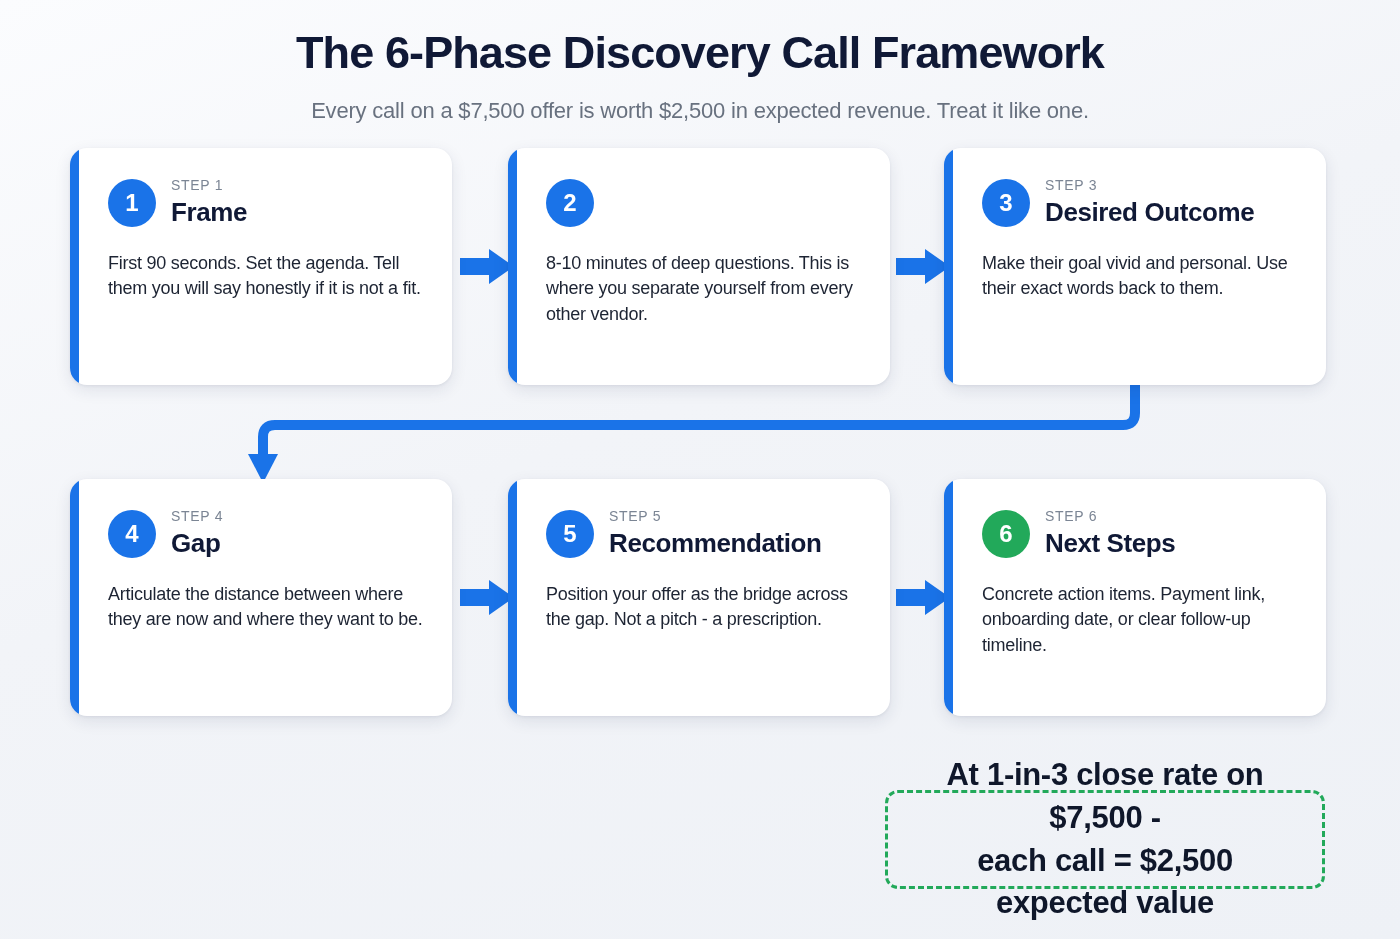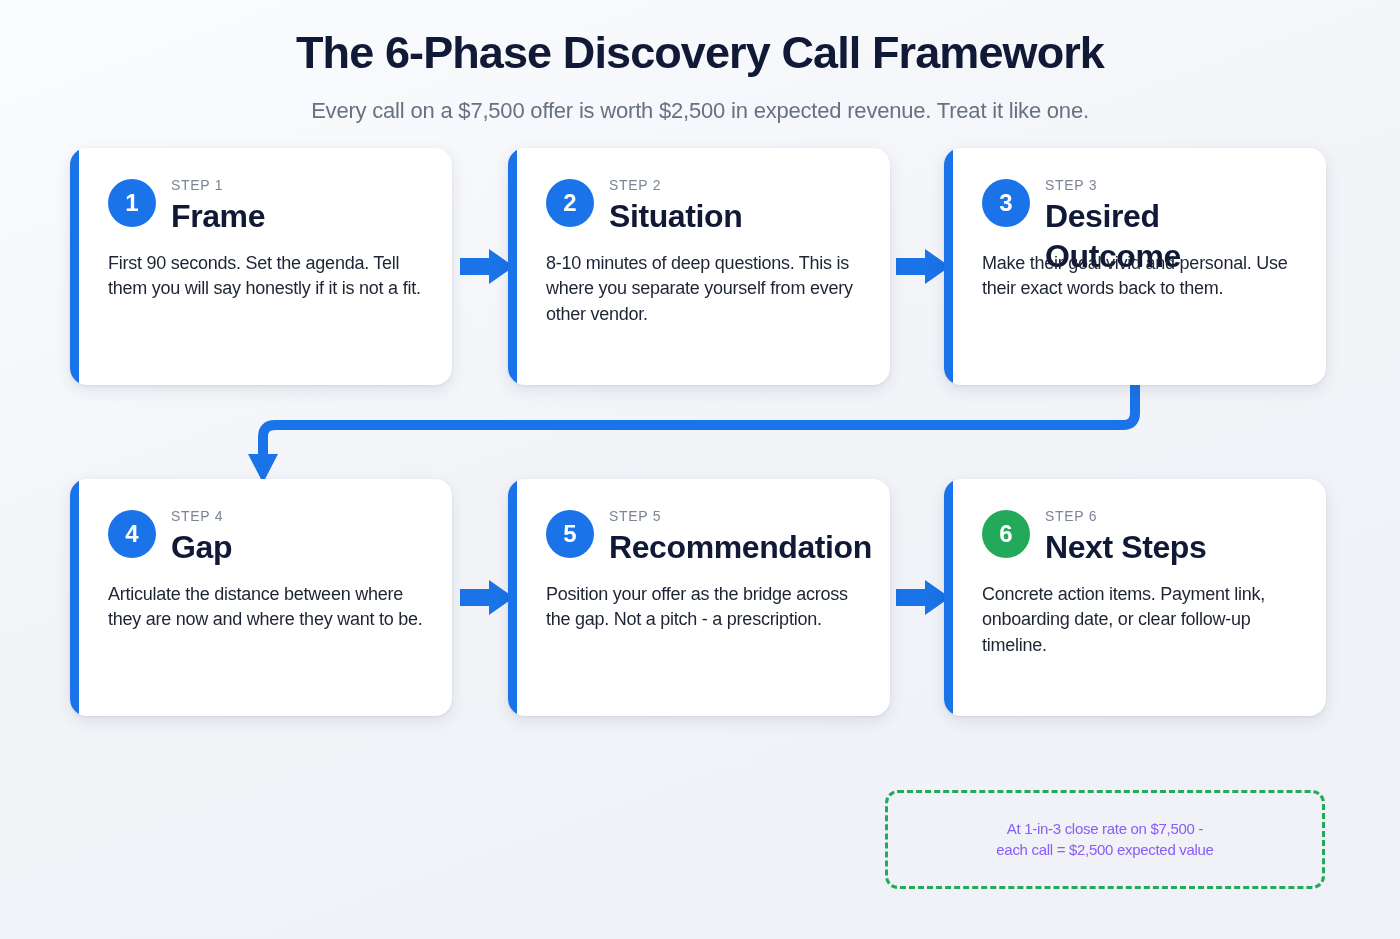--- a/index.html
+++ b/index.html
@@ -90,21 +90,21 @@
 
   .step-label {
     font-size:14px;
     letter-spacing:0.7px;
     color:#7b8594;
     font-weight:normal;
     line-height:1.3;
   }
 
   .card-title {
-    font-size:32px;
+    font-size:26px;
     font-weight:bold;
     color:#101936;
     letter-spacing:-0.4px;
     line-height:1.25;
     margin-top:2px;
   }
 
   .card-body {
     margin-top:13px;
     font-size:18px;
@@ -139,23 +139,23 @@
     height:99px;
     border:3px dashed #22a95a;
     border-radius:13px;
     display:flex;
     align-items:center;
     justify-content:center;
     text-align:center;
     padding:0 22px;
   }
   .callout-text {
-    font-size:15px;
-    font-weight:normal;
-    color:#8b5cf6;
+    font-size:31px;
+    font-weight:bold;
+    color:#0f172a;
     line-height:1.38;
     letter-spacing:-0.3px;
   }
 </style>
 </head>
 <body>
 
 <div class="header">
   <h1 class="title">The 6-Phase Discovery Call Framework</h1>
   <p class="subtitle">Every call on a $7,500 offer is worth $2,500 in expected revenue. Treat it like one.</p>
@@ -194,24 +194,20 @@
         <div class="step-label">STEP 1</div>
         <div class="card-title">Frame</div>
       </div>
     </div>
     <div class="card-body">First 90 seconds. Set the agenda. Tell them you will say honestly if it is not a fit.</div>
   </div>
 
   <div class="card" id="card-2">
     <div class="card-head">
       <div class="badge">2</div>
-      <div class="head-text">
-        <div class="step-label">STEP 2</div>
-        <div class="card-title">Situation</div>
-      </div>
     </div>
     <div class="card-body">8-10 minutes of deep questions. This is where you separate yourself from every other vendor.</div>
   </div>
 
   <div class="card" id="card-3">
     <div class="card-head">
       <div class="badge">3</div>
       <div class="head-text">
         <div class="step-label">STEP 3</div>
         <div class="card-title">Desired Outcome</div>

